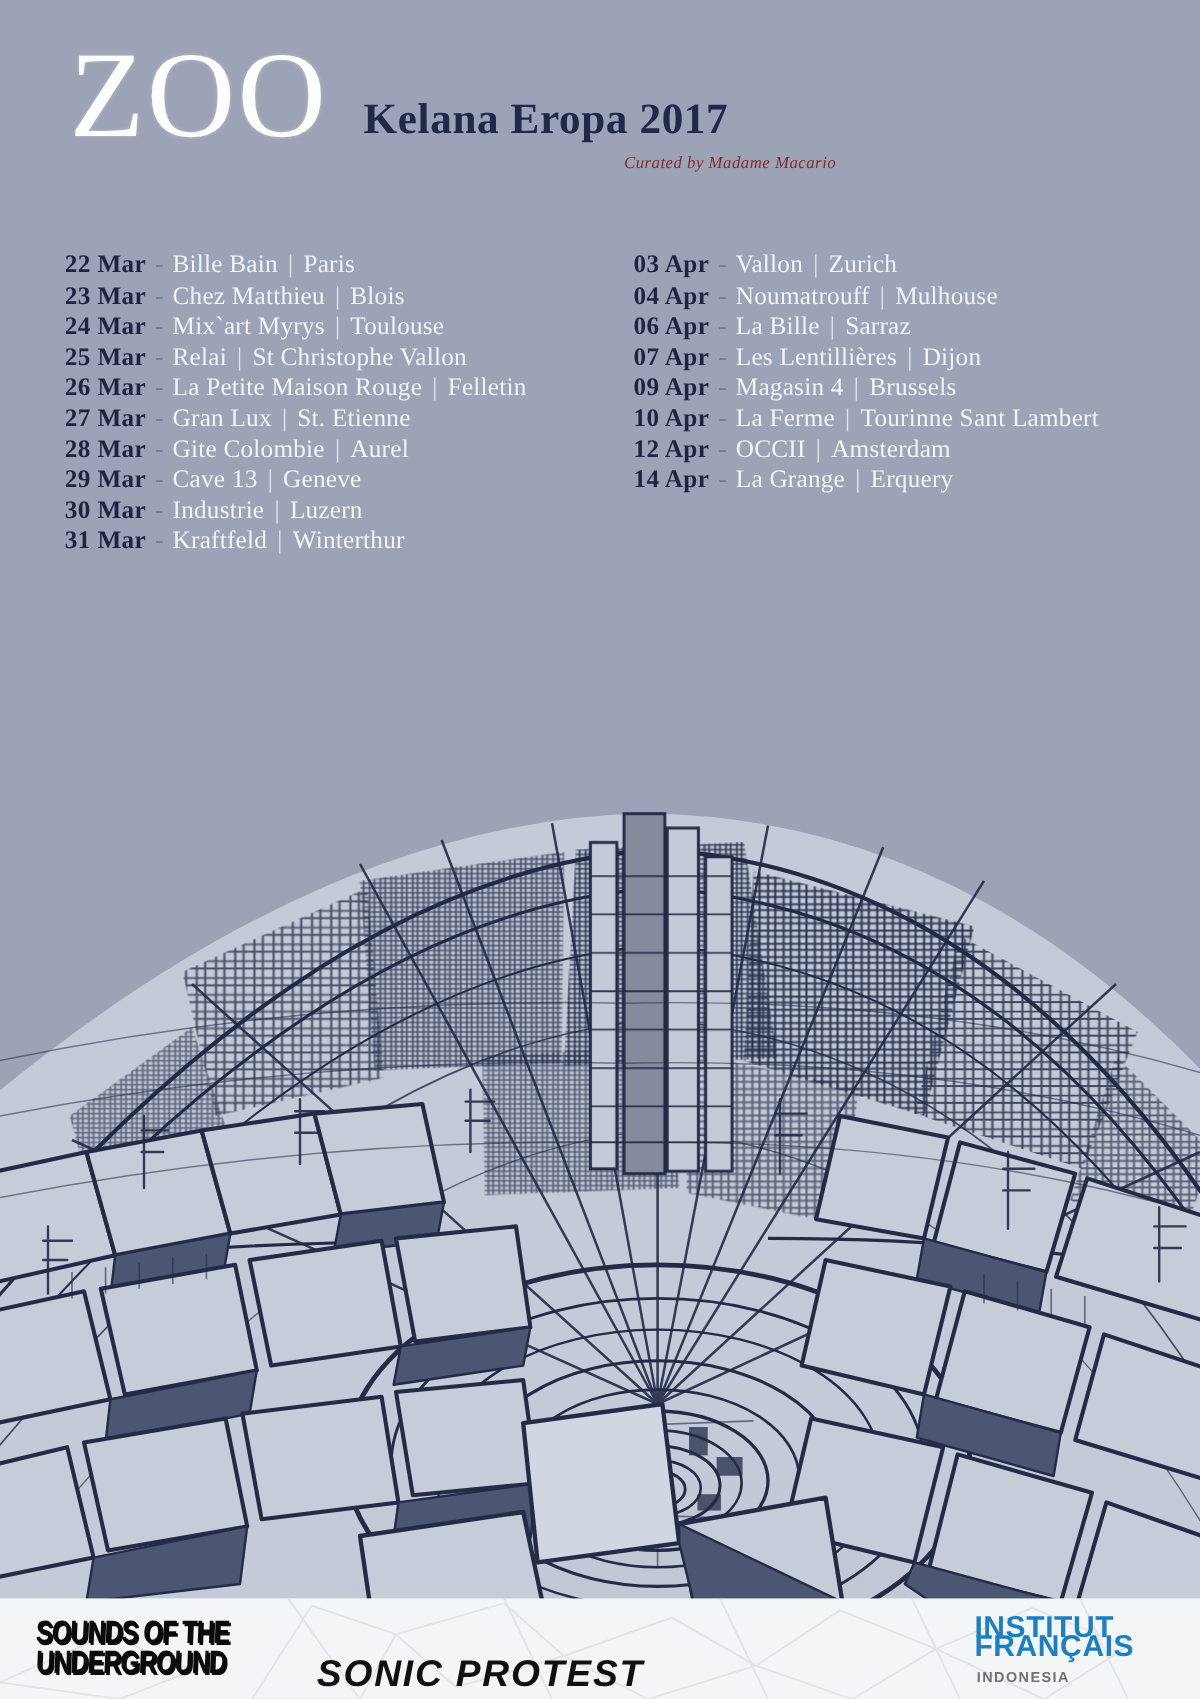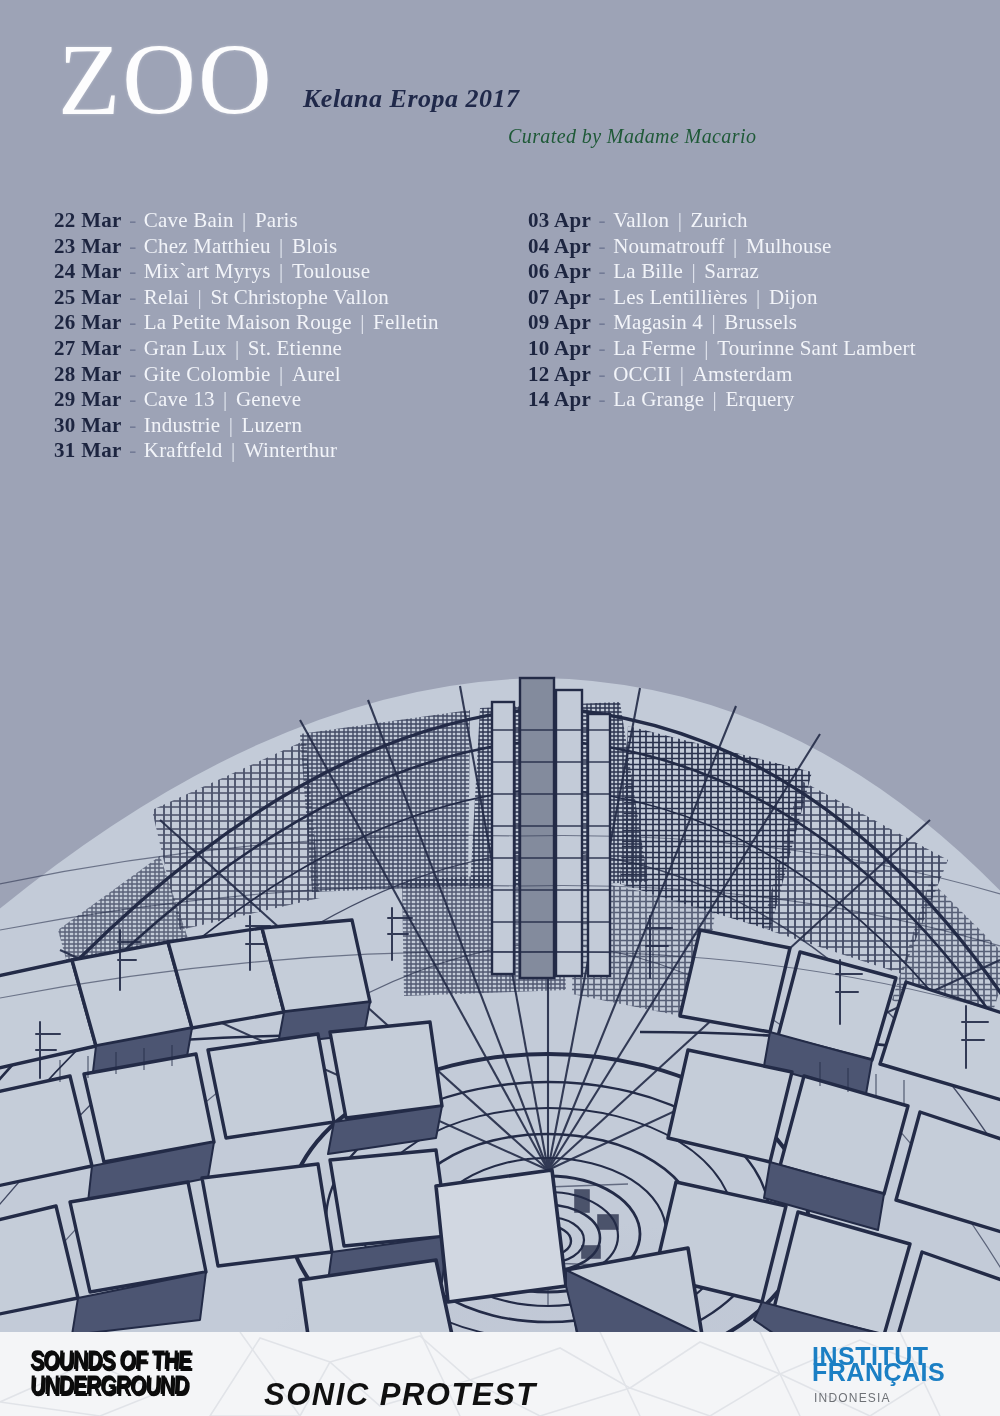--- a/index.html
+++ b/index.html
@@ -30,35 +30,34 @@
     font-weight:400;
     color:#fdfdfe;
     letter-spacing:2px;
     font-variant:normal;
     text-shadow:0 0 3px rgba(255,255,255,.35);
   }
 
   #subtitle {
     position:absolute; left:303px; top:78px;
     font-family:"Liberation Serif", serif;
-    font-style:italic;
-    font-weight:700;
-    font-size:26px;
+    font-weight:700;
+    font-size:36px;
     line-height:42px;
     color:#20294a;
     letter-spacing:.5px;
   }
 
   #curator {
-    position:absolute; left:508px; top:128px;
+    position:absolute; left:520px; top:128px;
     font-family:"Liberation Serif", serif;
     font-style:italic;
-    font-size:20px;
+    font-size:14px;
     line-height:17px;
-    color:#14532d;
+    color:#7f1d1d;
     letter-spacing:.4px;
     opacity:.92;
   }
 
   
   #dates { position:absolute; left:0; top:208px; width:1000px; height:290px; }
 
   .date-col { position:absolute; top:0; }
   #col-left  { left:54px;  width:470px; }
   #col-right { left:528px; width:470px; }
@@ -140,42 +139,42 @@
     line-height:25px;
     letter-spacing:.5px;
     color:#1b7fc4;
     white-space:nowrap;
   }
   #logo-if .if-l1 { top:0px; }
   #logo-if .if-l2 { top:16px; }
   #logo-if .if-l3 {
     position:absolute; left:2px; top:48px;
     font-family:"Liberation Sans", sans-serif;
-    font-weight:400;
+    font-weight:700;
     font-size:12px;
     line-height:13px;
     letter-spacing:1.2px;
     color:#6e7176;
     white-space:nowrap;
   }
 </style>
 </head>
 <body>
 
 <div id="poster">
 
   <div id="header">
     <div id="zoo-title">ZOO</div>
     <div id="subtitle">Kelana Eropa 2017</div>
     <div id="curator">Curated by Madame Macario</div>
   </div>
 
   <div id="dates">
     <div id="col-left" class="date-col">
-        <div class="date-row"><span class="d-date">22 Mar</span><span class="d-dash"> - </span><span class="d-venue">Cave Bain</span><span class="d-sep"> | </span><span class="d-city">Paris</span></div>
+        <div class="date-row"><span class="d-date">22 Mar</span><span class="d-dash"> - </span><span class="d-venue">Bille Bain</span><span class="d-sep"> | </span><span class="d-city">Paris</span></div>
         <div class="date-row"><span class="d-date">23 Mar</span><span class="d-dash"> - </span><span class="d-venue">Chez Matthieu</span><span class="d-sep"> | </span><span class="d-city">Blois</span></div>
         <div class="date-row"><span class="d-date">24 Mar</span><span class="d-dash"> - </span><span class="d-venue">Mix`art Myrys</span><span class="d-sep"> | </span><span class="d-city">Toulouse</span></div>
         <div class="date-row"><span class="d-date">25 Mar</span><span class="d-dash"> - </span><span class="d-venue">Relai</span><span class="d-sep"> | </span><span class="d-city">St Christophe Vallon</span></div>
         <div class="date-row"><span class="d-date">26 Mar</span><span class="d-dash"> - </span><span class="d-venue">La Petite Maison Rouge</span><span class="d-sep"> | </span><span class="d-city">Felletin</span></div>
         <div class="date-row"><span class="d-date">27 Mar</span><span class="d-dash"> - </span><span class="d-venue">Gran Lux</span><span class="d-sep"> | </span><span class="d-city">St. Etienne</span></div>
         <div class="date-row"><span class="d-date">28 Mar</span><span class="d-dash"> - </span><span class="d-venue">Gite Colombie</span><span class="d-sep"> | </span><span class="d-city">Aurel</span></div>
         <div class="date-row"><span class="d-date">29 Mar</span><span class="d-dash"> - </span><span class="d-venue">Cave 13</span><span class="d-sep"> | </span><span class="d-city">Geneve</span></div>
         <div class="date-row"><span class="d-date">30 Mar</span><span class="d-dash"> - </span><span class="d-venue">Industrie</span><span class="d-sep"> | </span><span class="d-city">Luzern</span></div>
         <div class="date-row"><span class="d-date">31 Mar</span><span class="d-dash"> - </span><span class="d-venue">Kraftfeld</span><span class="d-sep"> | </span><span class="d-city">Winterthur</span></div>
       </div>

